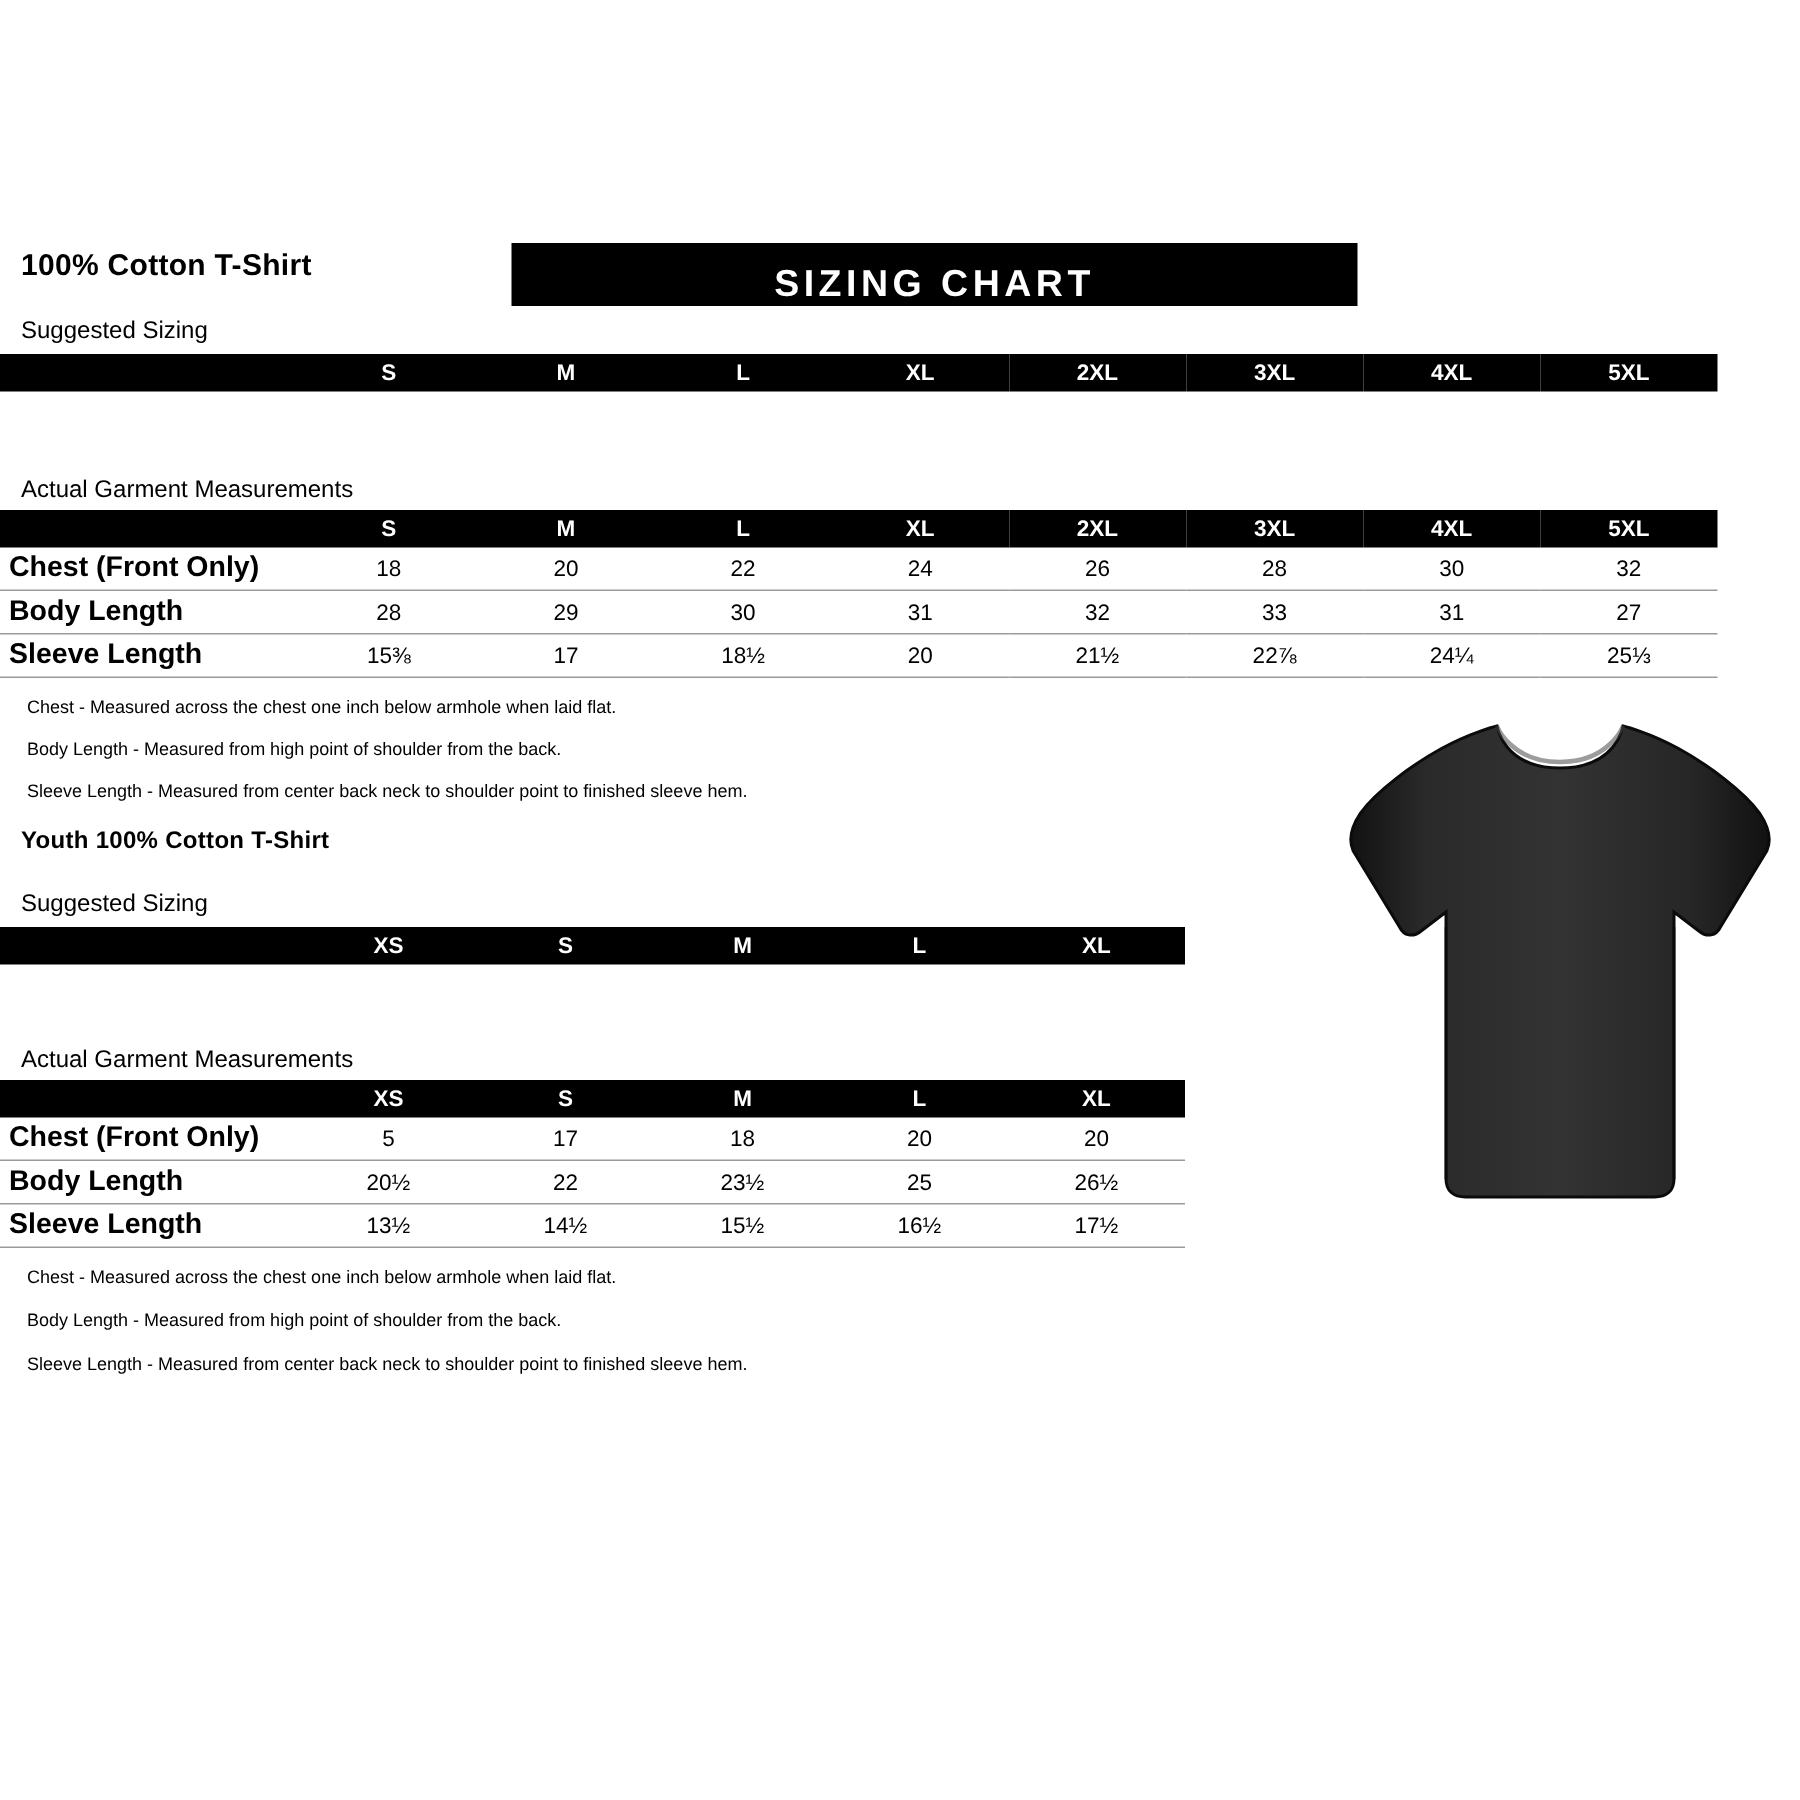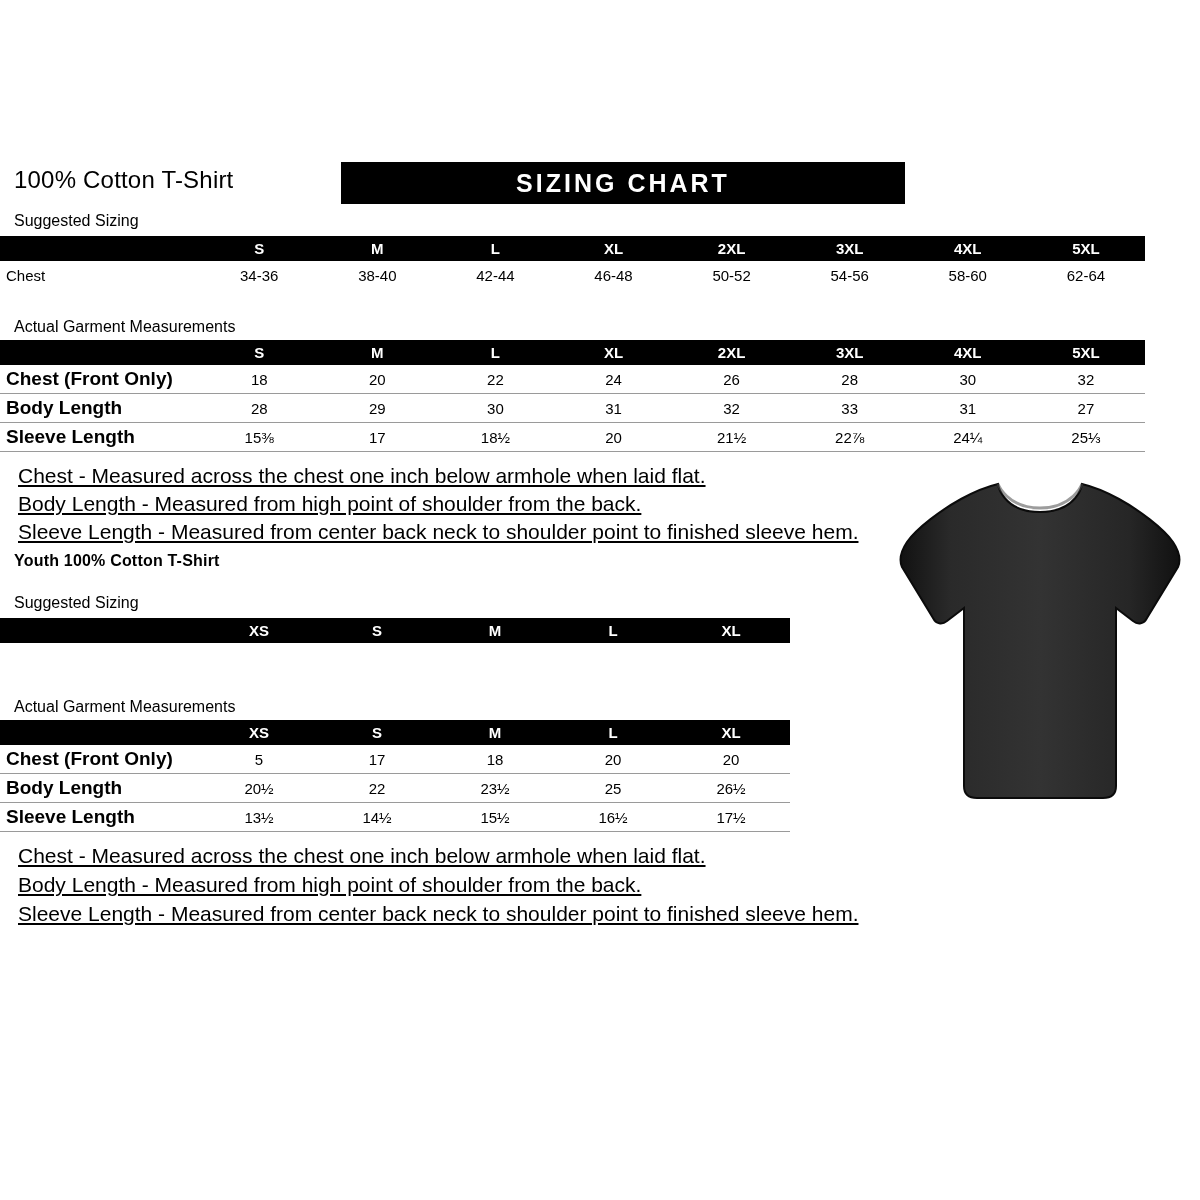--- a/index.html
+++ b/index.html
@@ -19,35 +19,35 @@
     position: absolute;
     left: 0; top: 0;
     width: 1200px; height: 1200px;
   }
 
   
   .adult-title {
     position: absolute;
     left: 14px;
     top: 166px;
-    font-size: 24px;
-    font-weight: 400;
+    font-size: 20px;
+    font-weight: 700;
     letter-spacing: 0.2px;
     white-space: nowrap;
   }
   .sizing-chart-banner {
     position: absolute;
     left: 341px;
     top: 162px;
     width: 564px;
     height: 42px;
     background: #000000;
     color: #ffffff;
     display: flex;
-    align-items: center;
+    align-items: flex-end;
     justify-content: center;
   }
   .sizing-chart-banner span {
     font-size: 25px;
     font-weight: 700;
     letter-spacing: 3.0px;
   }
 
   .sub-label {
     position: absolute;
@@ -93,23 +93,22 @@
     font-weight: 400;
     font-size: 15px;
   }
   .tbl.bordered tr.data-row td {
     border-bottom: 1px solid #9a9a9a;
   }
 
   
   .note {
     position: absolute;
-    font-size: 21px;
+    font-size: 12px;
     white-space: nowrap;
-    text-decoration: underline;
   }
 
   
   .youth-title {
     position: absolute;
     left: 14px;
     top: 552px;
     font-size: 16px;
     font-weight: 700;
     letter-spacing: 0.2px;
@@ -154,31 +153,20 @@
         <tr class="hdr-row">
       <td></td>
       <td>S</td>
       <td>M</td>
       <td>L</td>
       <td>XL</td>
       <td>2XL</td>
       <td>3XL</td>
       <td>4XL</td>
       <td>5XL</td>
-    </tr>
-    <tr class="data-row">
-      <td class="rowlabel-reg">Chest</td>
-      <td>34-36</td>
-      <td>38-40</td>
-      <td>42-44</td>
-      <td>46-48</td>
-      <td>50-52</td>
-      <td>54-56</td>
-      <td>58-60</td>
-      <td>62-64</td>
     </tr>
   </tbody>
     </table>
 
   <div class="sub-label" style="top:318px;">Actual Garment Measurements</div>
 
   <table class="tbl bordered" style="left:0px; top:340px; width:1145px;">
     <colgroup>
       <col style="width:200px">
         <col style="width:118px">

